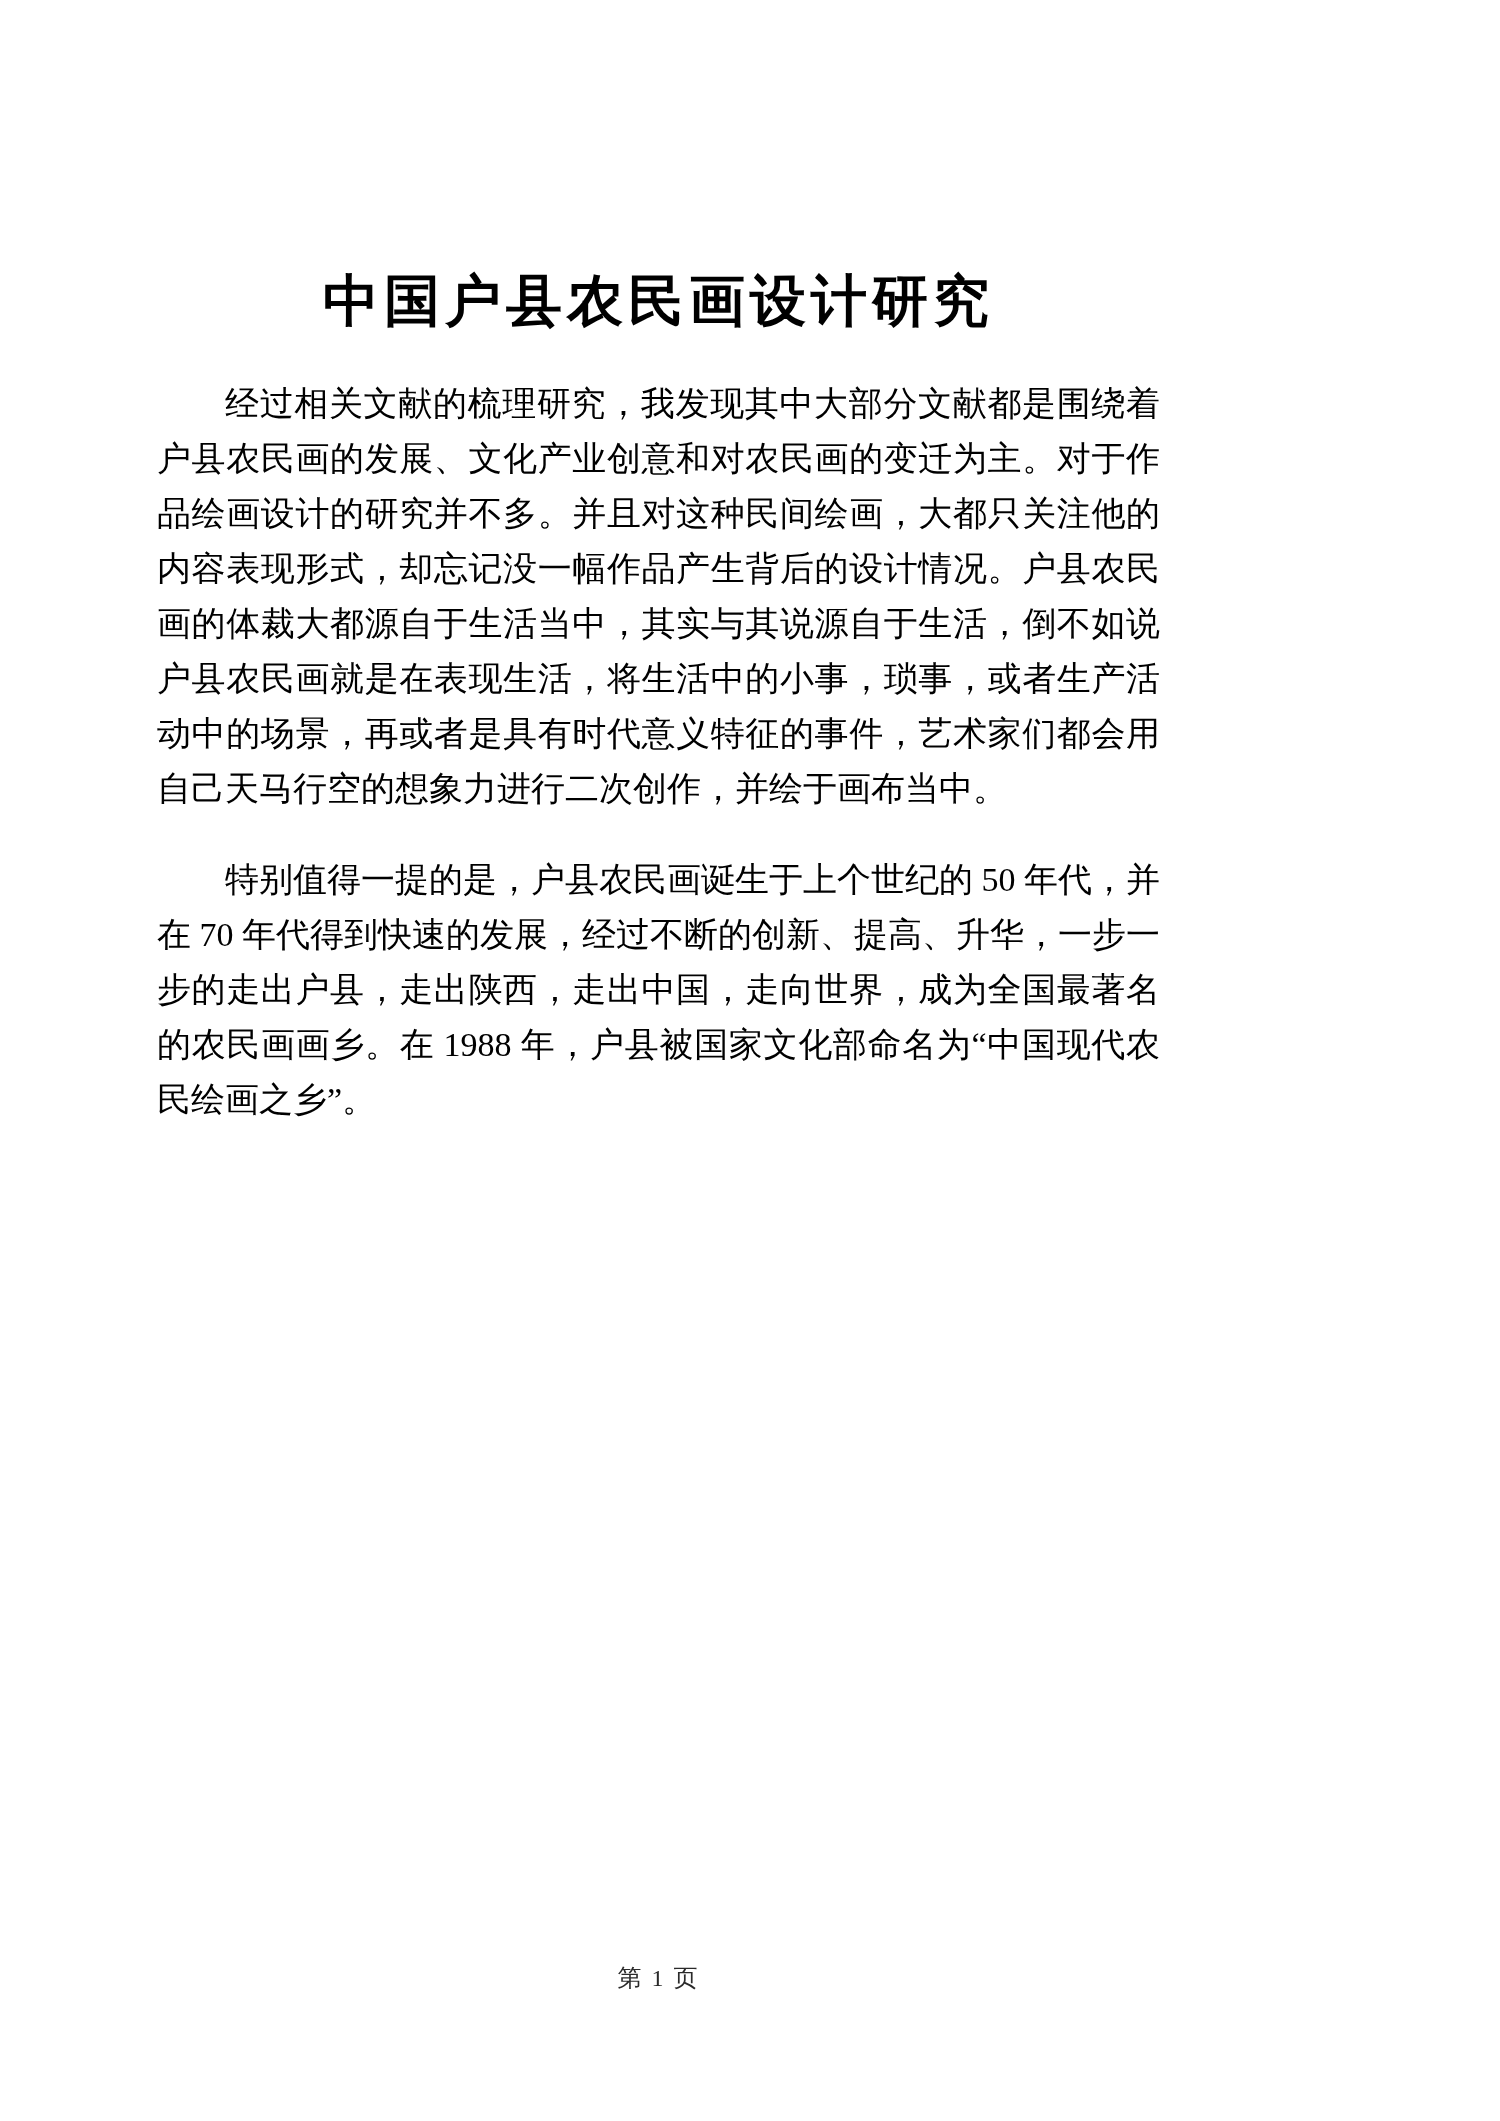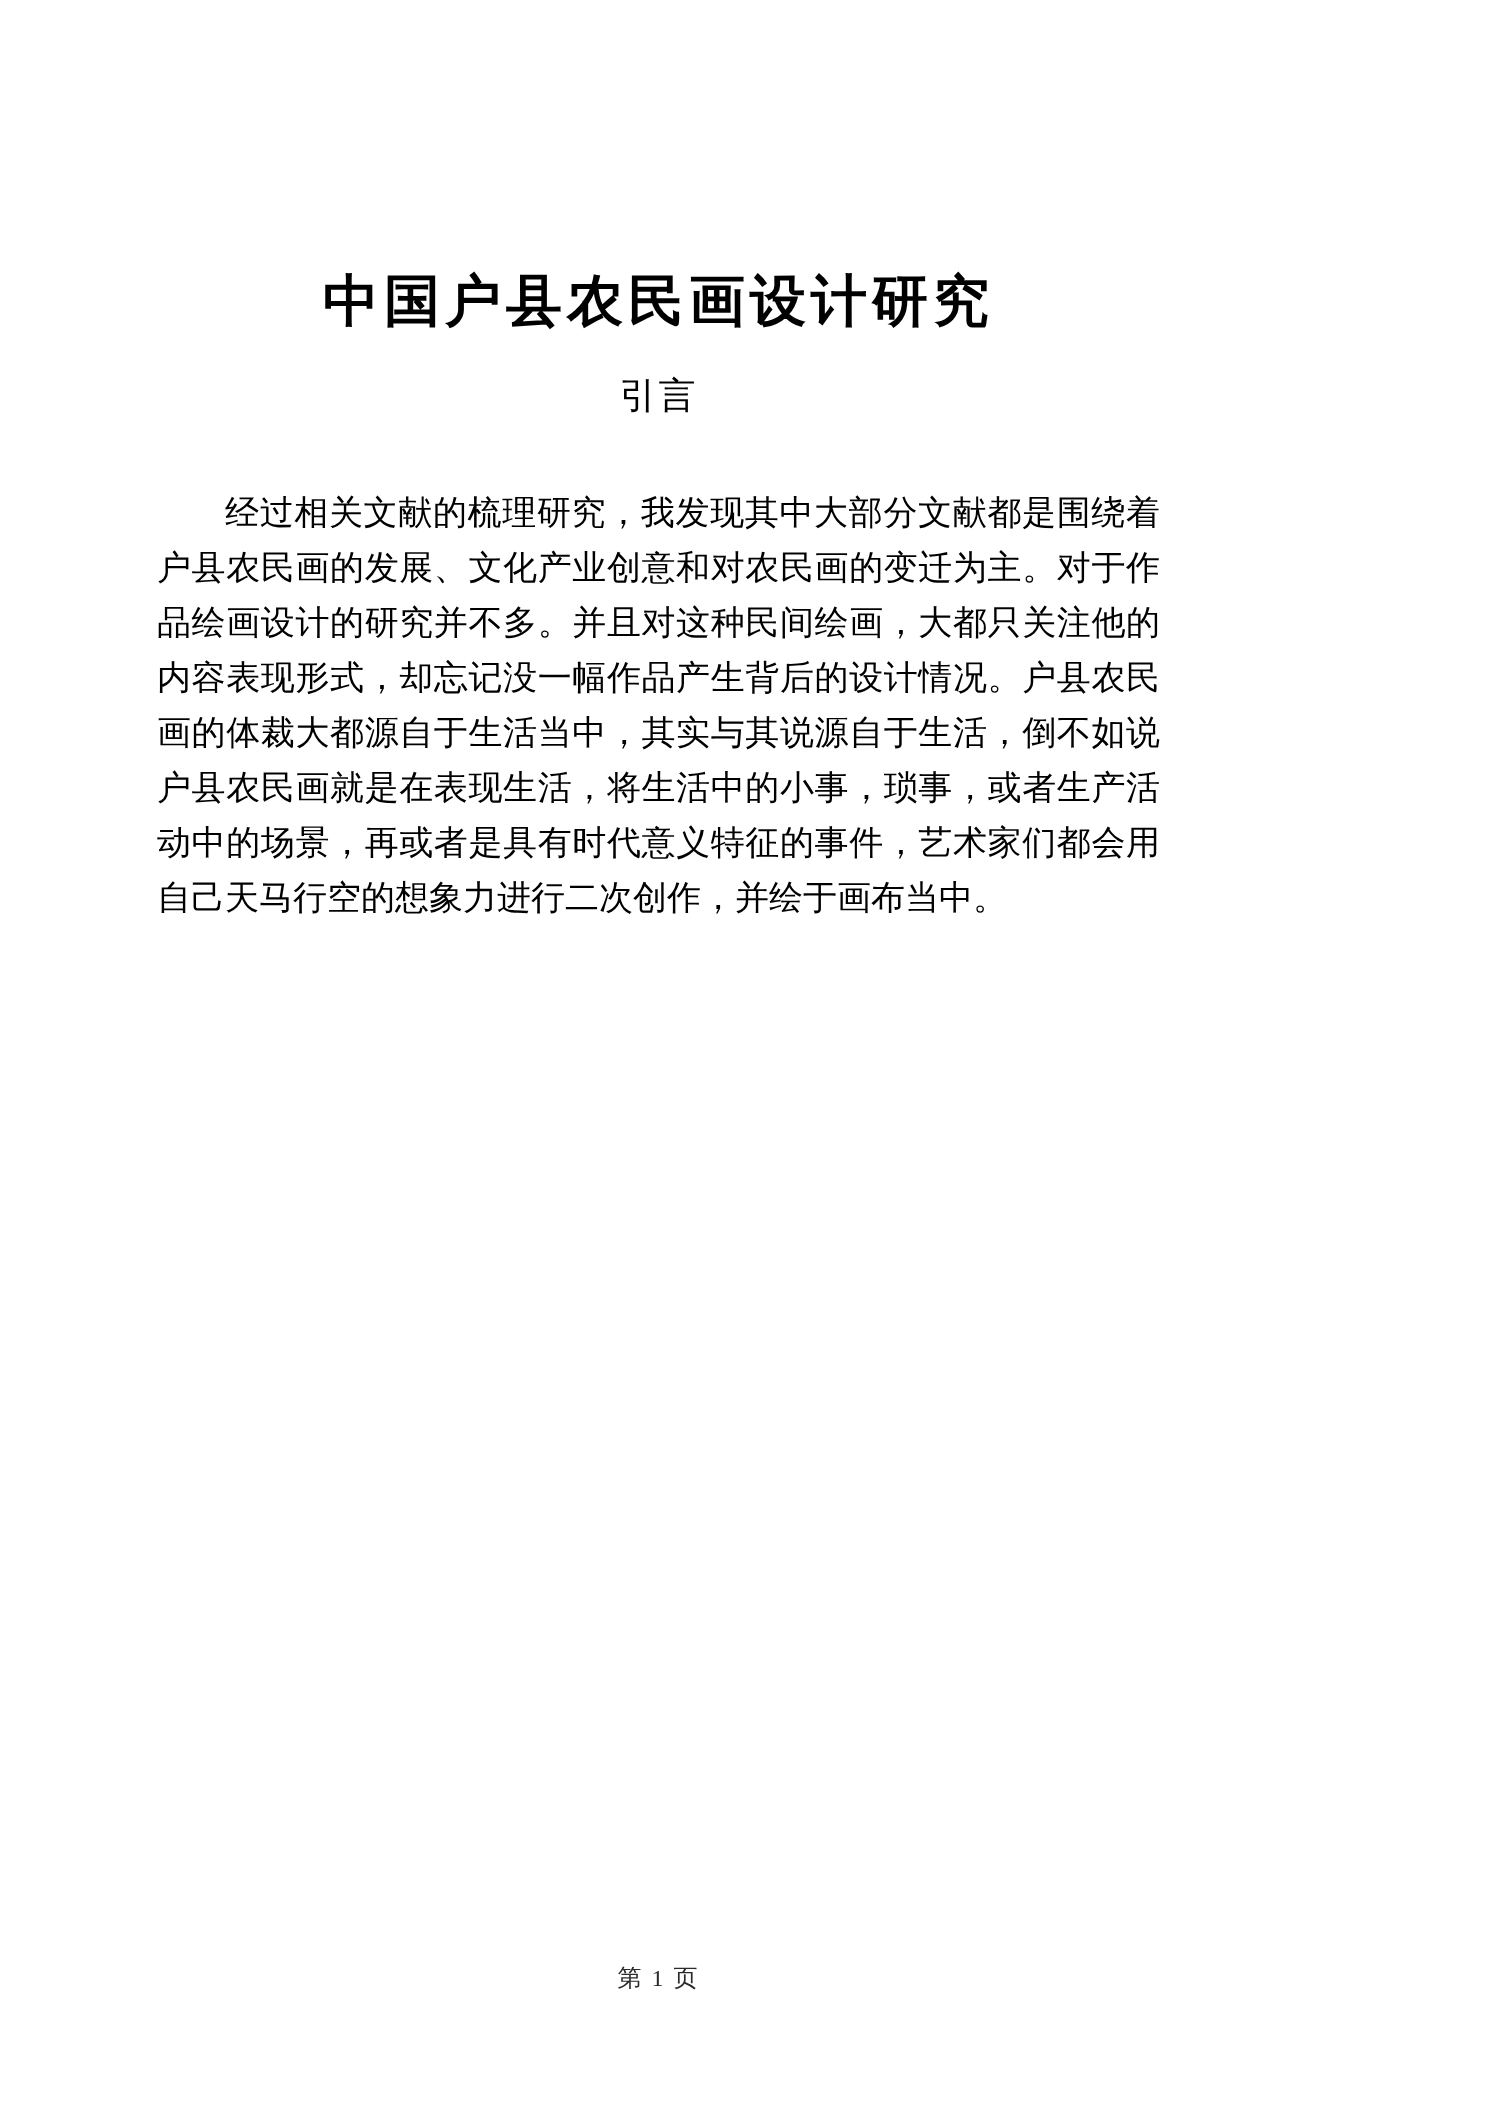--- a/index.html
+++ b/index.html
@@ -59,17 +59,17 @@
     letter-spacing: 2px;
     margin-left: 12px;
   }
 </style>
 </head>
 <body>
 
 <div class="page">
   <div class="content">
     <h1 class="doc-title">中国户县农民画设计研究</h1>
-    <h2 class="doc-subtitle">引言</h2>
     <p class="para">经过相关文献的梳理研究，我发现其中大部分文献都是围绕着户县农民画的发展、文化产业创意和对农民画的变迁为主。对于作品绘画设计的研究并不多。并且对这种民间绘画，大都只关注他的内容表现形式，却忘记没一幅作品产生背后的设计情况。户县农民画的体裁大都源自于生活当中，其实与其说源自于生活，倒不如说户县农民画就是在表现生活，将生活中的小事，琐事，或者生产活动中的场景，再或者是具有时代意义特征的事件，艺术家们都会用自己天马行空的想象力进行二次创作，并绘于画布当中。</p>
+    <p class="para">特别值得一提的是，户县农民画诞生于上个世纪的 50 年代，并在 70 年代得到快速的发展，经过不断的创新、提高、升华，一步一步的走出户县，走出陕西，走出中国，走向世界，成为全国最著名的农民画画乡。在 1988 年，户县被国家文化部命名为“中国现代农民绘画之乡”。</p>
   </div>
   <div class="page-footer">第 1 页</div>
 </div>
 
 </body></html>

